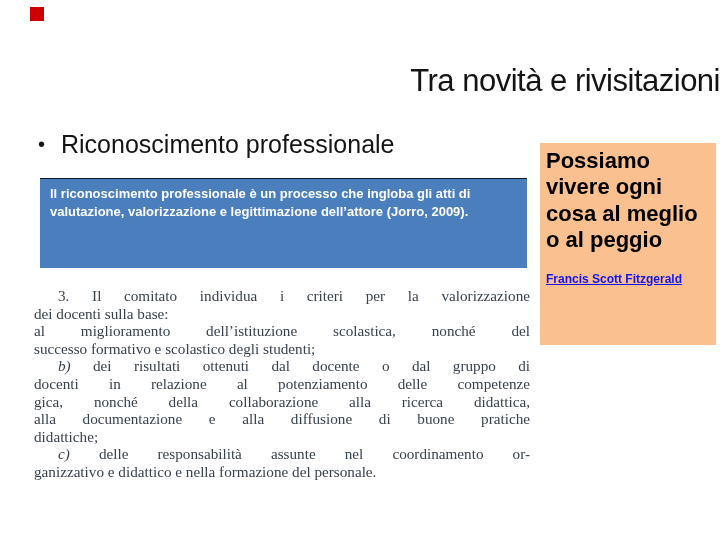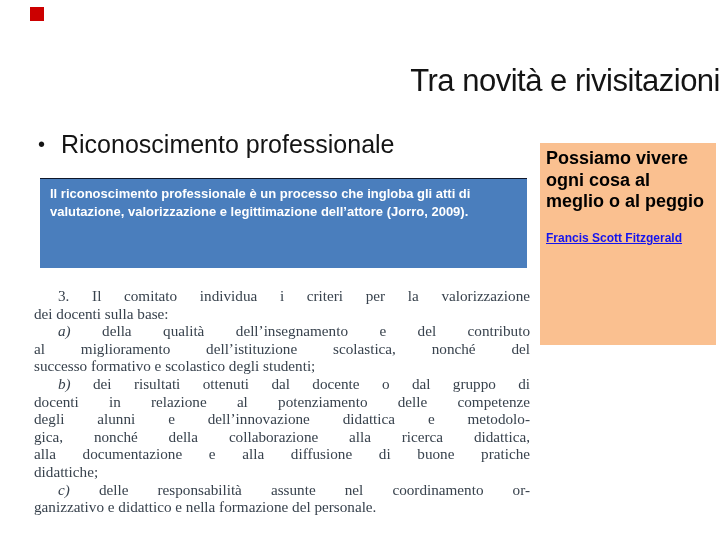--- a/index.html
+++ b/index.html
@@ -84,21 +84,21 @@
     position: absolute;
     left: 540px;
     top: 143px;
     width: 176px;
     height: 202px;
     box-sizing: border-box;
     padding: 5px 6px;
     background: #fac090;
   }
   .side-quote {
-    font-size: 18px;
+    font-size: 22px;
     font-weight: bold;
     line-height: 1.2;
     color: #000000;
   }
   .side-link {
     display: inline-block;
     margin-top: 18px;
     font-size: 12px;
     font-weight: bold;
     color: #1414ee;
@@ -129,26 +129,24 @@
     <span>Riconoscimento professionale</span>
   </div>
 
   <div class="quote-box">
     <span>Il riconoscimento professionale è un processo che ingloba gli atti di valutazione, valorizzazione e legittimazione dell’attore (Jorro, 2009).</span>
   </div>
 
   <div class="legal-excerpt">
     <div class="ln jf ind"><span>3.</span><span> Il comitato individua i criteri per la valorizzazione</span></div>
     <div class="ln"><span>dei docenti sulla base:</span></div>
-    <div class="ln jf ind"><span class="mi">a)</span><span> della qualità dell’insegnamento e del contributo</span></div>
     <div class="ln jf"><span>al miglioramento dell’istituzione scolastica, nonché del</span></div>
     <div class="ln"><span>successo formativo e scolastico degli studenti;</span></div>
     <div class="ln jf ind"><span class="mi">b)</span><span> dei risultati ottenuti dal docente o dal gruppo di</span></div>
     <div class="ln jf"><span>docenti in relazione al potenziamento delle competenze</span></div>
-    <div class="ln jf"><span>degli alunni e dell’innovazione didattica e metodolo-</span></div>
     <div class="ln jf"><span>gica, nonché della collaborazione alla ricerca didattica,</span></div>
     <div class="ln jf"><span>alla documentazione e alla diffusione di buone pratiche</span></div>
     <div class="ln"><span>didattiche;</span></div>
     <div class="ln jf ind"><span class="mi">c)</span><span> delle responsabilità assunte nel coordinamento or-</span></div>
     <div class="ln"><span>ganizzativo e didattico e nella formazione del personale.</span></div>
   </div>
 
   <div class="side-box">
     <div class="side-quote">Possiamo vivere ogni cosa al meglio o al peggio</div>
     <a class="side-link">Francis Scott Fitzgerald</a>

